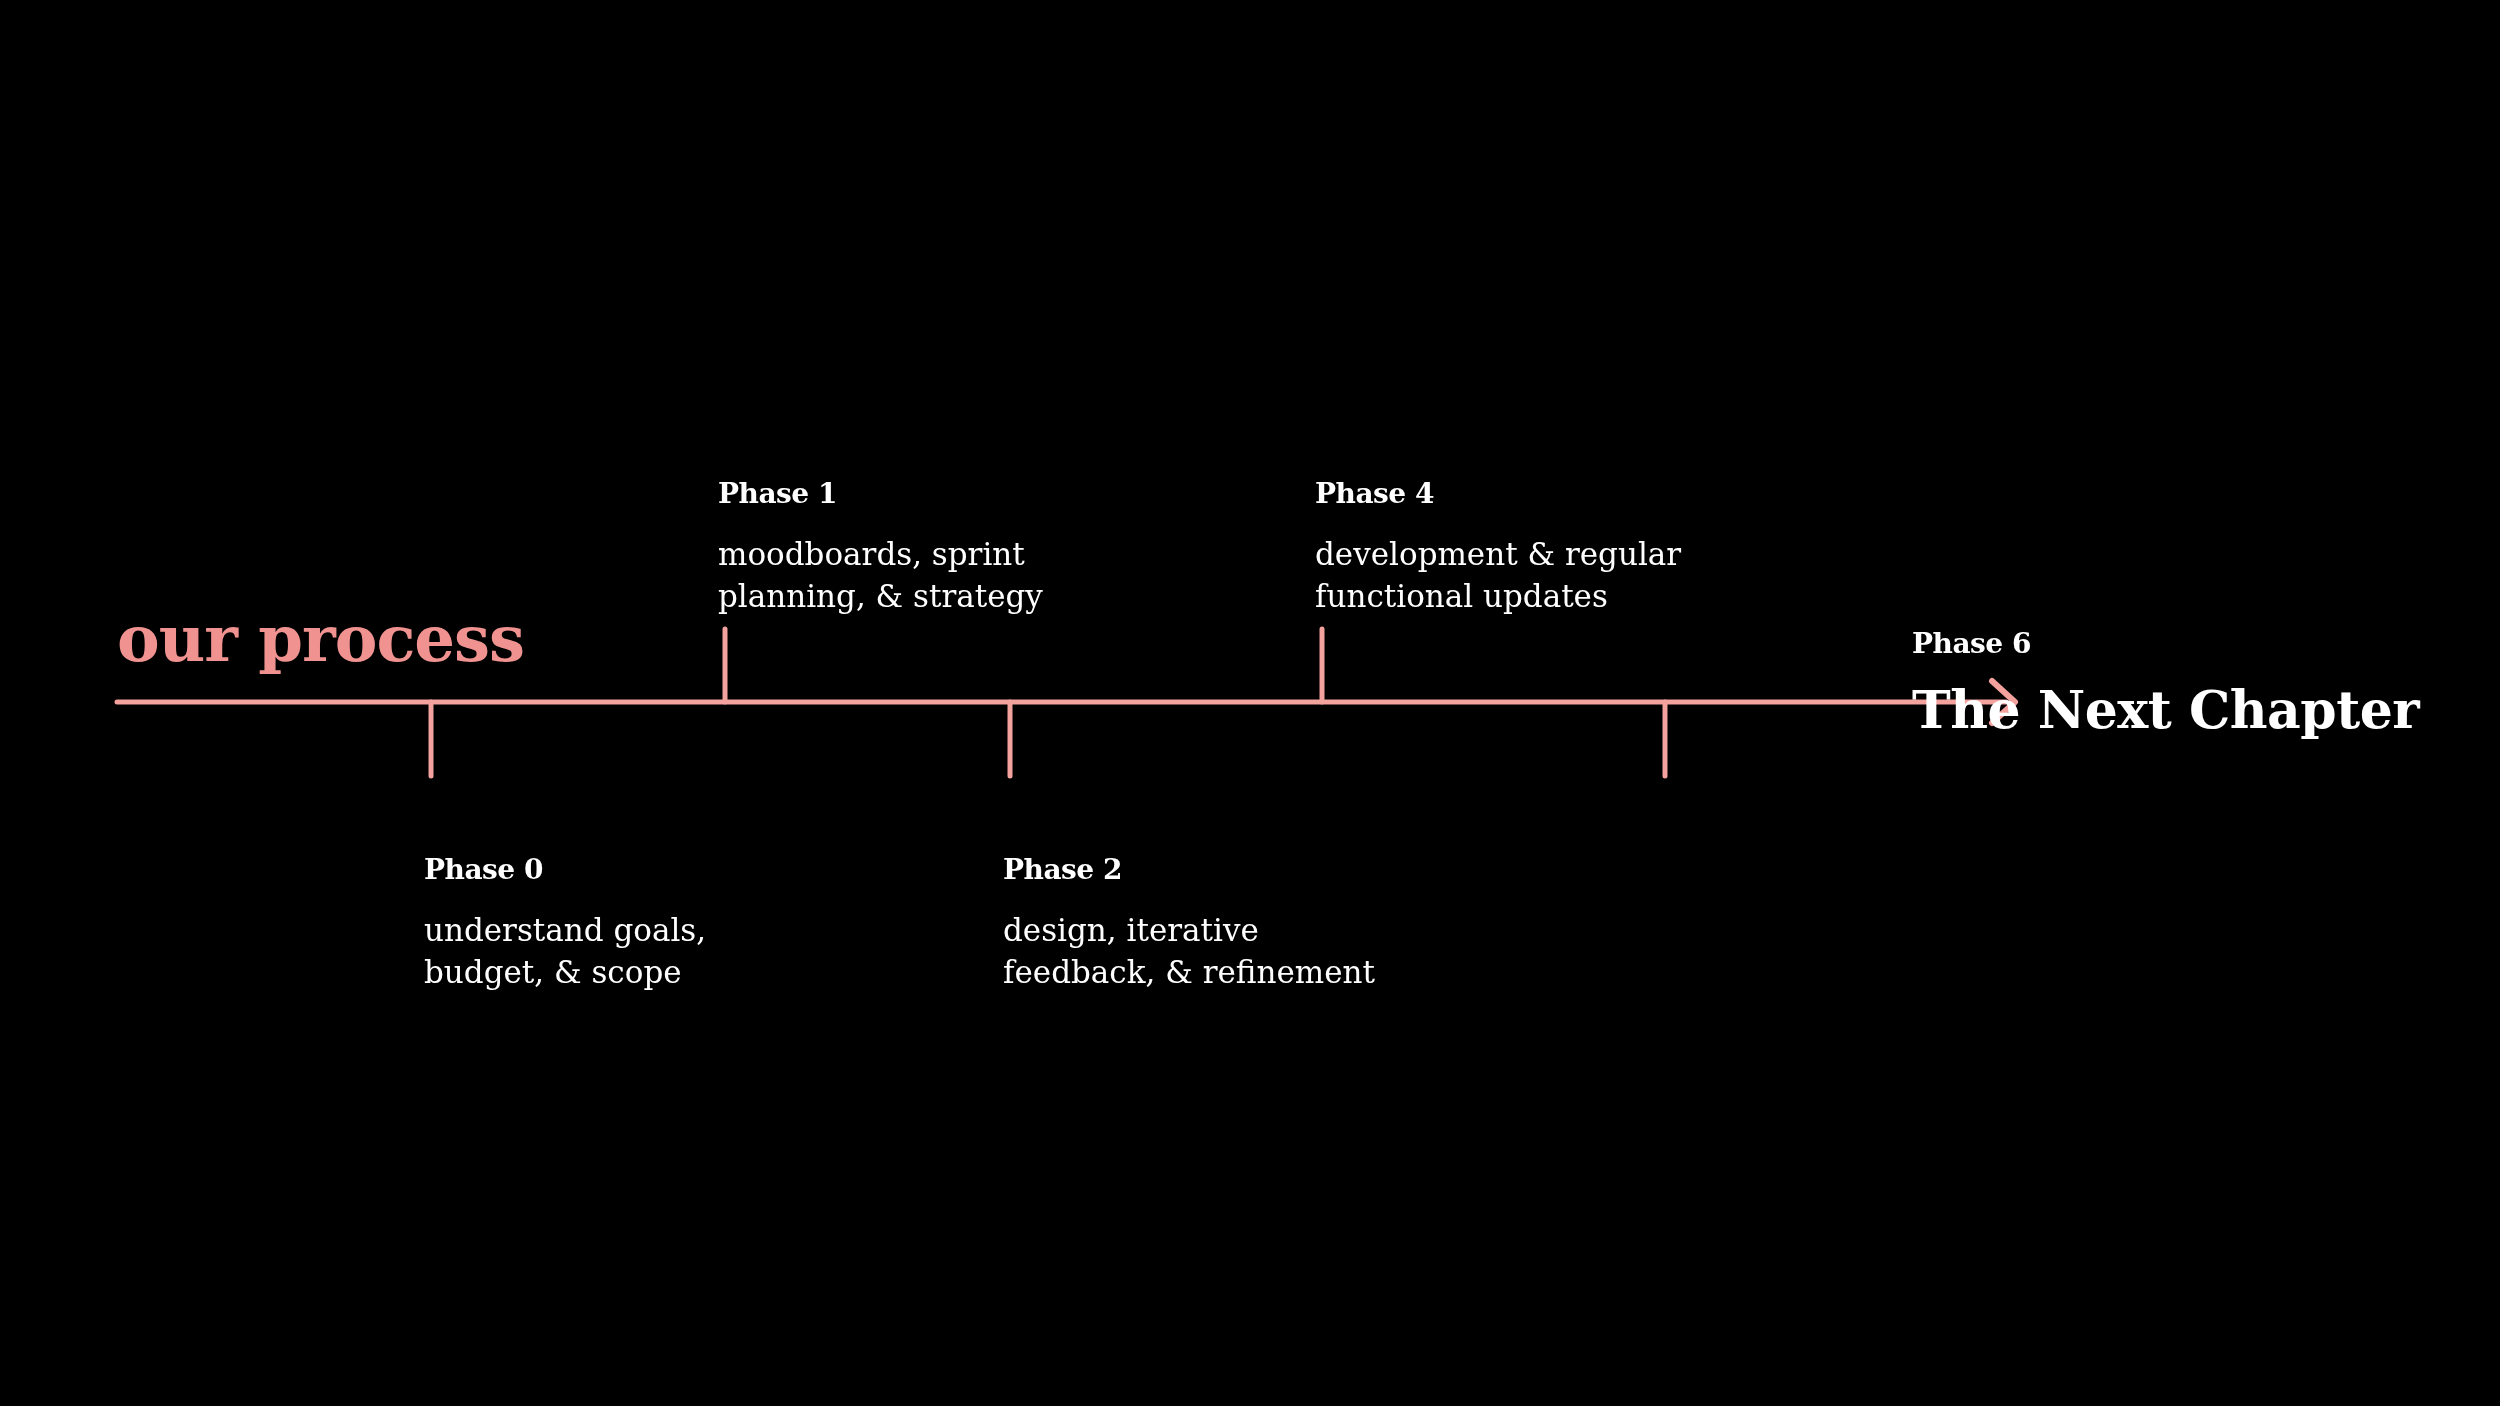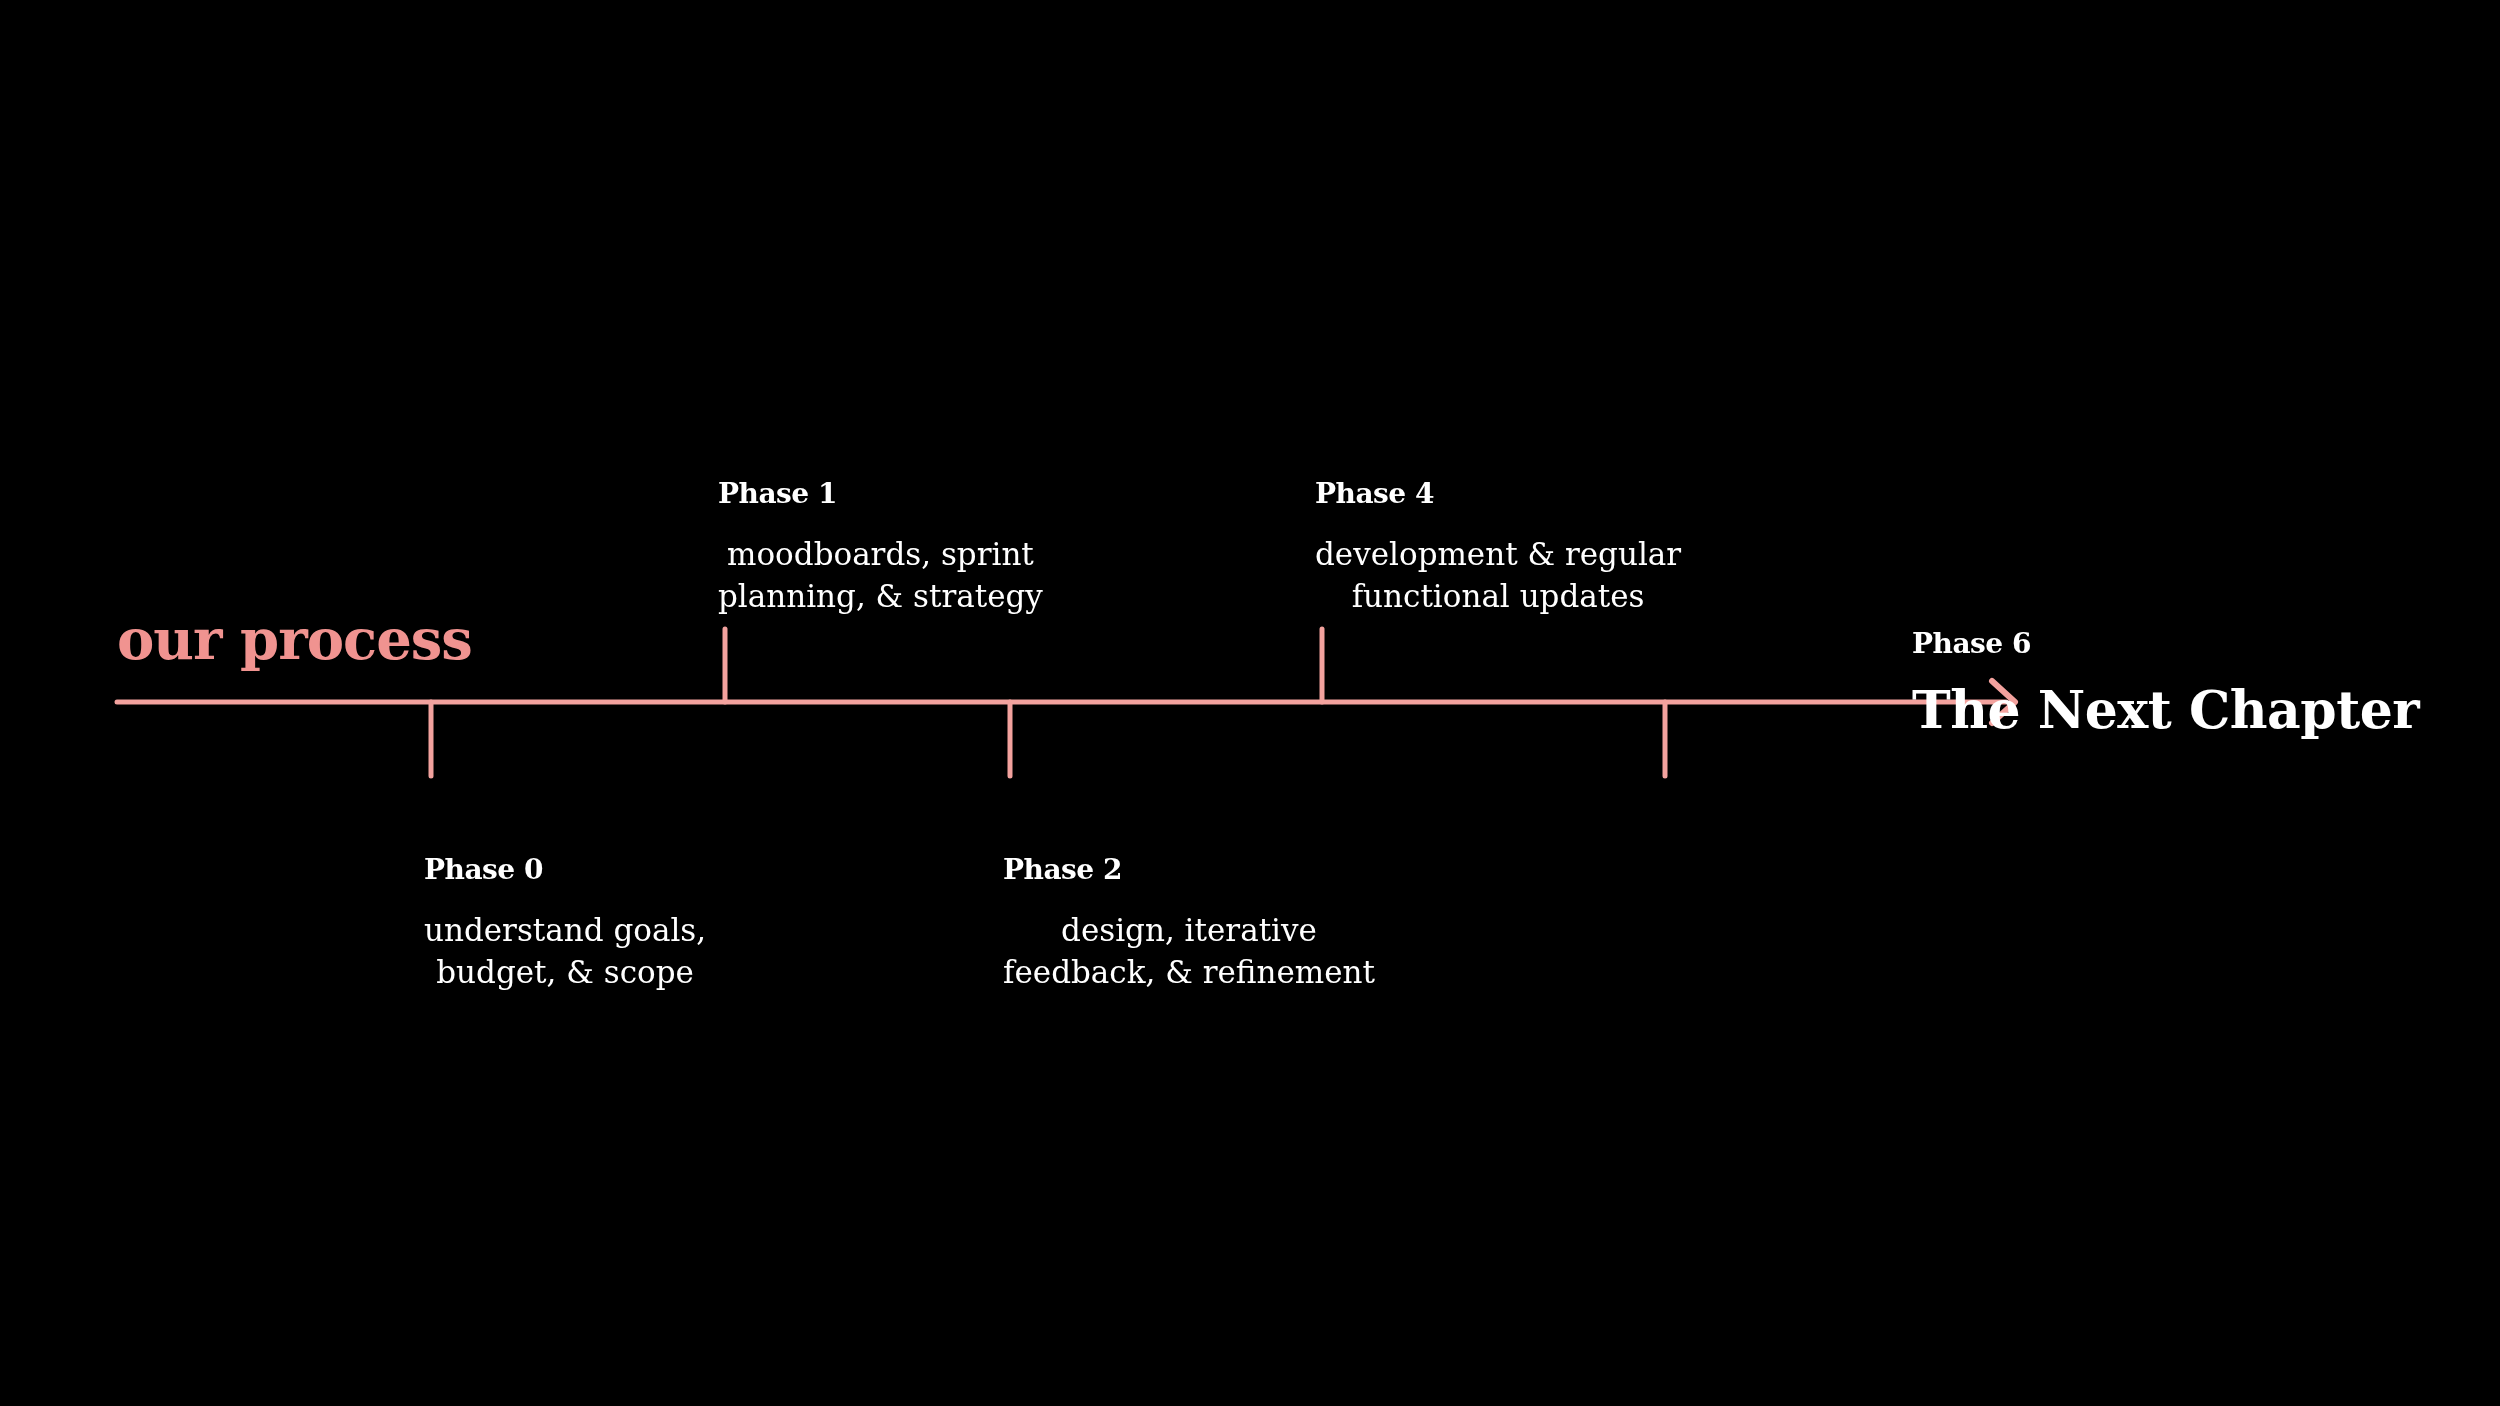--- a/index.html
+++ b/index.html
@@ -33,21 +33,21 @@
     stroke: var(--accent-line);
     stroke-width: 6;
     fill: none;
     stroke-linecap: round;
     stroke-linejoin: round;
   }
   .page-title {
     position: absolute;
     left: 117px;
     top: 609px;
-    font-size: 56px;
+    font-size: 64px;
     font-weight: 700;
     line-height: 60px;
     letter-spacing: -1px;
     color: var(--accent-title);
     white-space: nowrap;
   }
   .phase {
     position: absolute;
     white-space: nowrap;
   }
@@ -61,21 +61,20 @@
     letter-spacing: -0.5px;
     color: var(--text);
   }
   .phase-desc {
     margin-top: 15px;
     font-size: 31px;
     font-weight: 400;
     line-height: 42px;
     color: var(--text);
     white-space: pre-line;
-    text-align: center;
   }
   .phase--end .phase-desc {
     margin-top: 18px;
     font-size: 52px;
     font-weight: 700;
     line-height: 48px;
     letter-spacing: -0.5px;
     white-space: nowrap;
   }
 </style>

